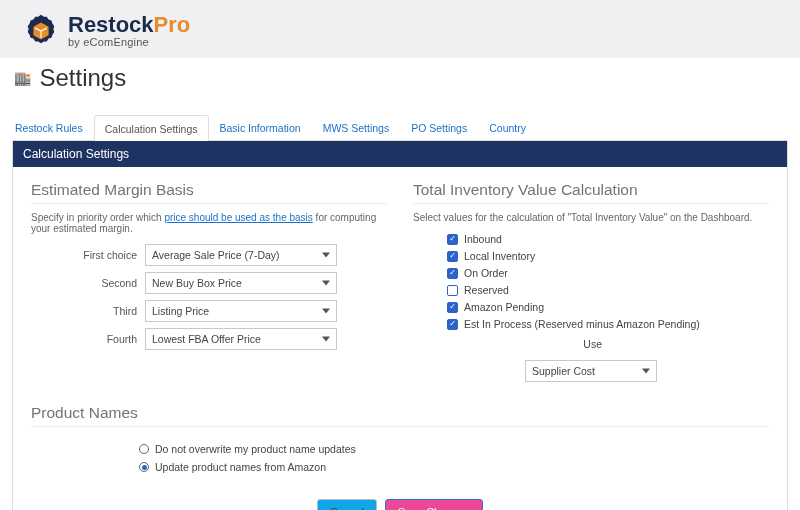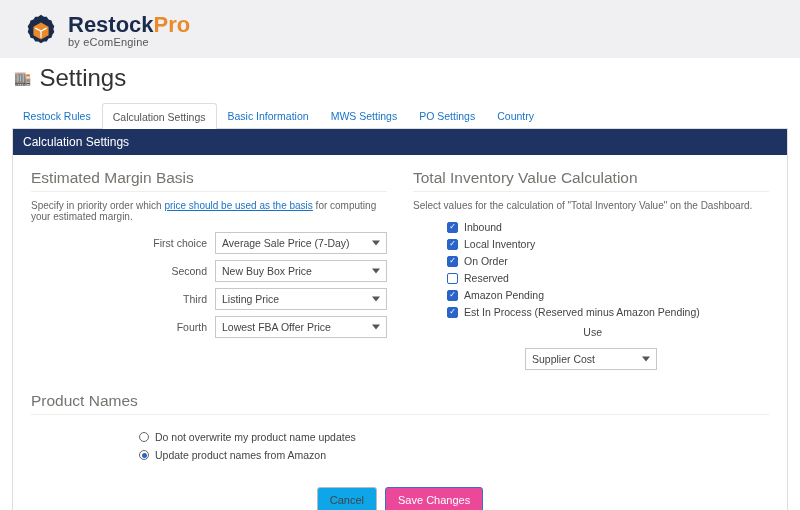--- a/index.html
+++ b/index.html
@@ -7,34 +7,34 @@
   .topbar { background: #f0f0f3; padding: 12px 22px 8px; }
   .logo { display: flex; align-items: flex-start; gap: 8px; }
   .logo-mark { width: 38px; height: 38px; }
   .logo-text .line1 { font-size: 22px; font-weight: 700; }
   .logo-text .rp1 { color: #1a2b4c; }
   .logo-text .rp2 { color: #e98b2a; }
   .logo-text .line2 { font-size: 11px; color: #555; margin-top: -2px; letter-spacing: .2px; }
   .page-head { padding: 6px 14px 10px; display: flex; align-items: center; gap: 8px; }
   .page-head h1 { font-size: 24px; font-weight: 400; color: #333; }
   .store-icon { font-size: 14px; color: #333; }
-  .tabs { display: flex; gap: 0; padding: 0 12px; font-size: 10.5px; }
+  .tabs { display: flex; gap: 0; padding: 0 4px; font-size: 10.5px; margin-top: 12px; }
   .tabs a { padding: 7px 10px 6px; color: #1a73c8; text-decoration: none; border: 1px solid transparent; border-bottom: none; }
   .tabs a.active { color: #555; border-color: #ddd; border-radius: 3px 3px 0 0; background: #fff; position: relative; top: 1px; }
   .panel { margin: 0 12px 14px; border: 1px solid #ddd; }
   .panel-head { background: #1f3362; color: #fff; padding: 6px 10px; font-size: 12px; }
   .panel-body { padding: 14px 18px 16px; }
   .cols { display: flex; gap: 26px; }
   .col { flex: 1; }
   h3.section { font-size: 15.5px; color: #77736f; font-weight: 400; padding-bottom: 4px; border-bottom: 1px solid #eee; margin-bottom: 8px; }
   .helper { font-size: 10px; color: #666; margin-bottom: 10px; }
   .helper a { color: #1a73c8; text-decoration: underline; }
-  .row { display: flex; align-items: center; gap: 8px; margin-bottom: 6px; justify-content: flex-end; }
+  .row { display: flex; align-items: center; gap: 8px; margin-bottom: 6px; }
   .row label.left { width: 106px; text-align: right; font-size: 10.5px; color: #555; }
-  .select { width: 172px; height: 22px; border: 1px solid #c8c8c8; background: #fff; font-size: 10.5px; padding: 0 18px 0 6px; position: relative; display: flex; align-items: center; }
+  .select { width: 192px; height: 22px; border: 1px solid #c8c8c8; background: #fff; font-size: 10.5px; padding: 0 18px 0 6px; position: relative; display: flex; align-items: center; }
   .select::after { content: ""; position: absolute; right: 6px; top: 50%; width: 0; height: 0; border-left: 4px solid transparent; border-right: 4px solid transparent; border-top: 5px solid #555; transform: translateY(-50%); }
   .chk-row { display: flex; align-items: center; gap: 6px; font-size: 10.5px; margin-bottom: 5px; margin-left: 34px; }
   .chk { width: 11px; height: 11px; border: 1px solid #2a64c8; border-radius: 2px; display: inline-flex; align-items: center; justify-content: center; }
   .chk.checked { background: #2a64c8; }
   .chk.checked::after { content: "✓"; color: #fff; font-size: 8px; line-height: 1; }
   .use-row { display: flex; align-items: center; gap: 10px; margin-top: 8px; flex-direction: column; }
   .use-row label { font-size: 10.5px; width: 22px; text-align: right; }
   .use-row .select { width: 132px; }
   .radio-row { display: flex; align-items: center; gap: 6px; font-size: 10.5px; margin-bottom: 6px; margin-left: 108px; }
   .radio { width: 10px; height: 10px; border: 1px solid #666; border-radius: 50%; display: inline-flex; align-items: center; justify-content: center; }

